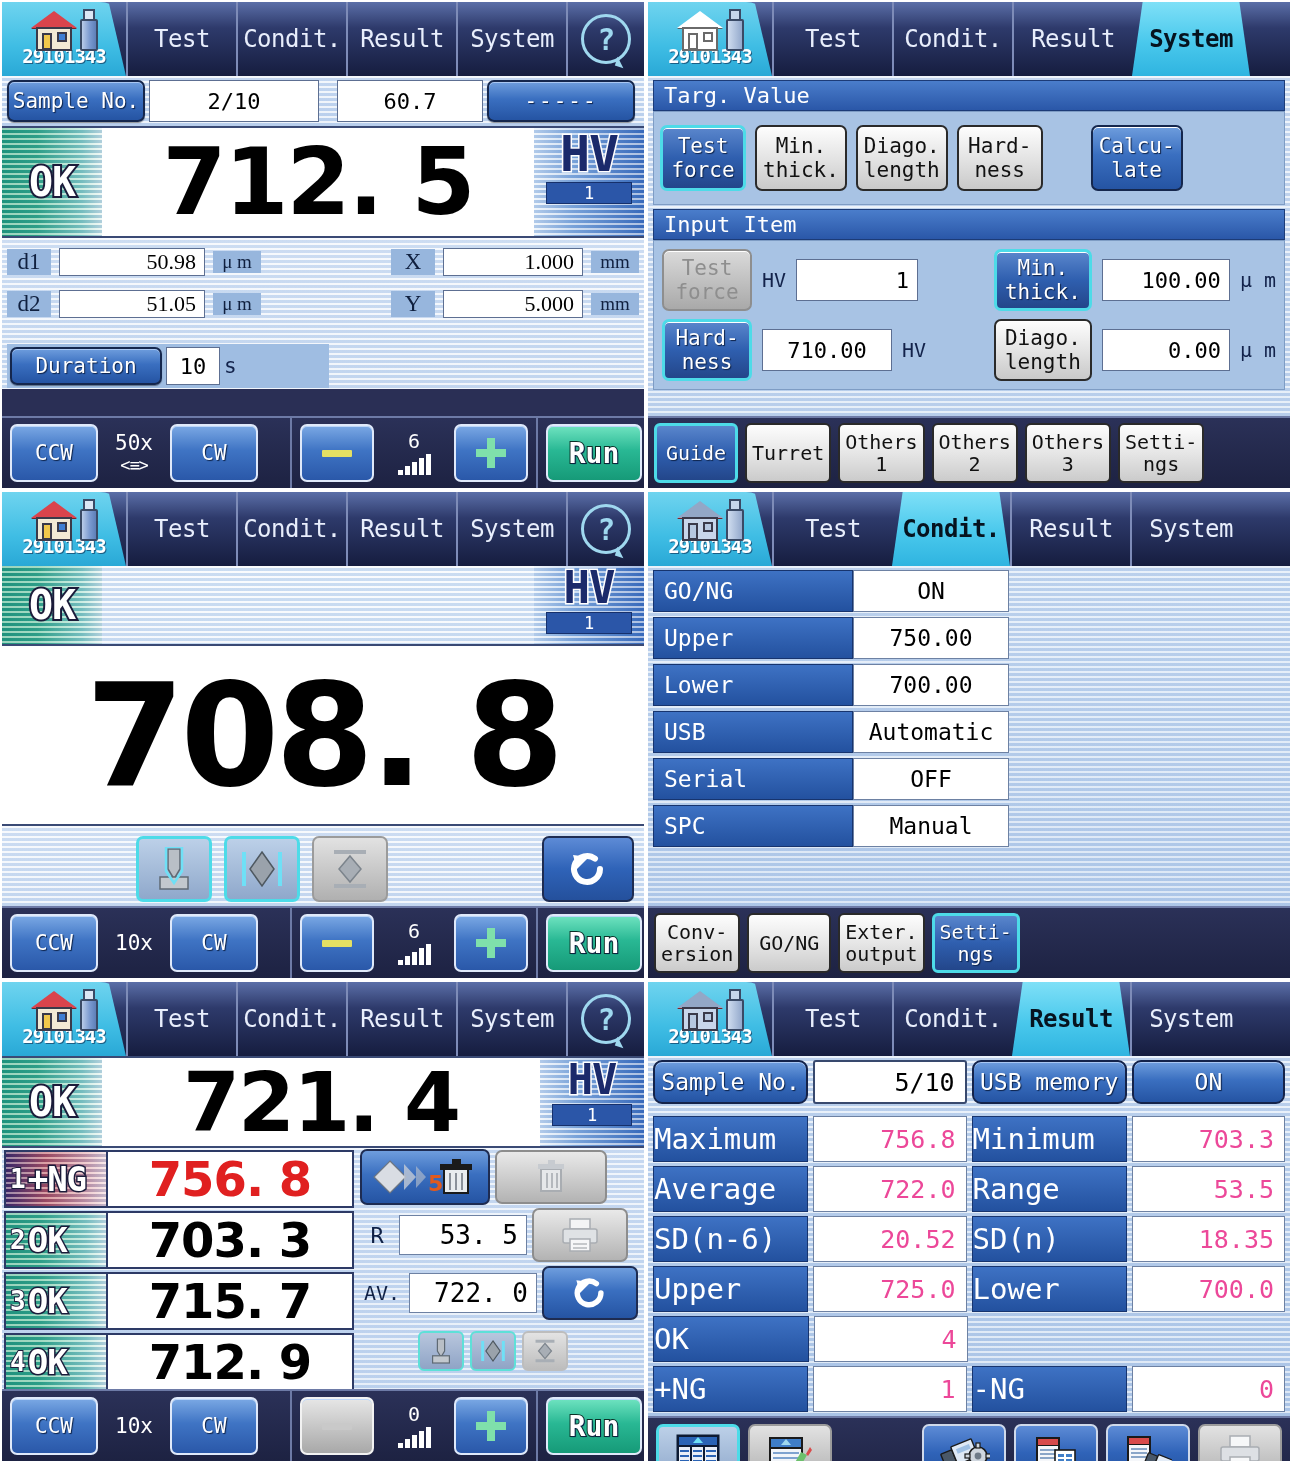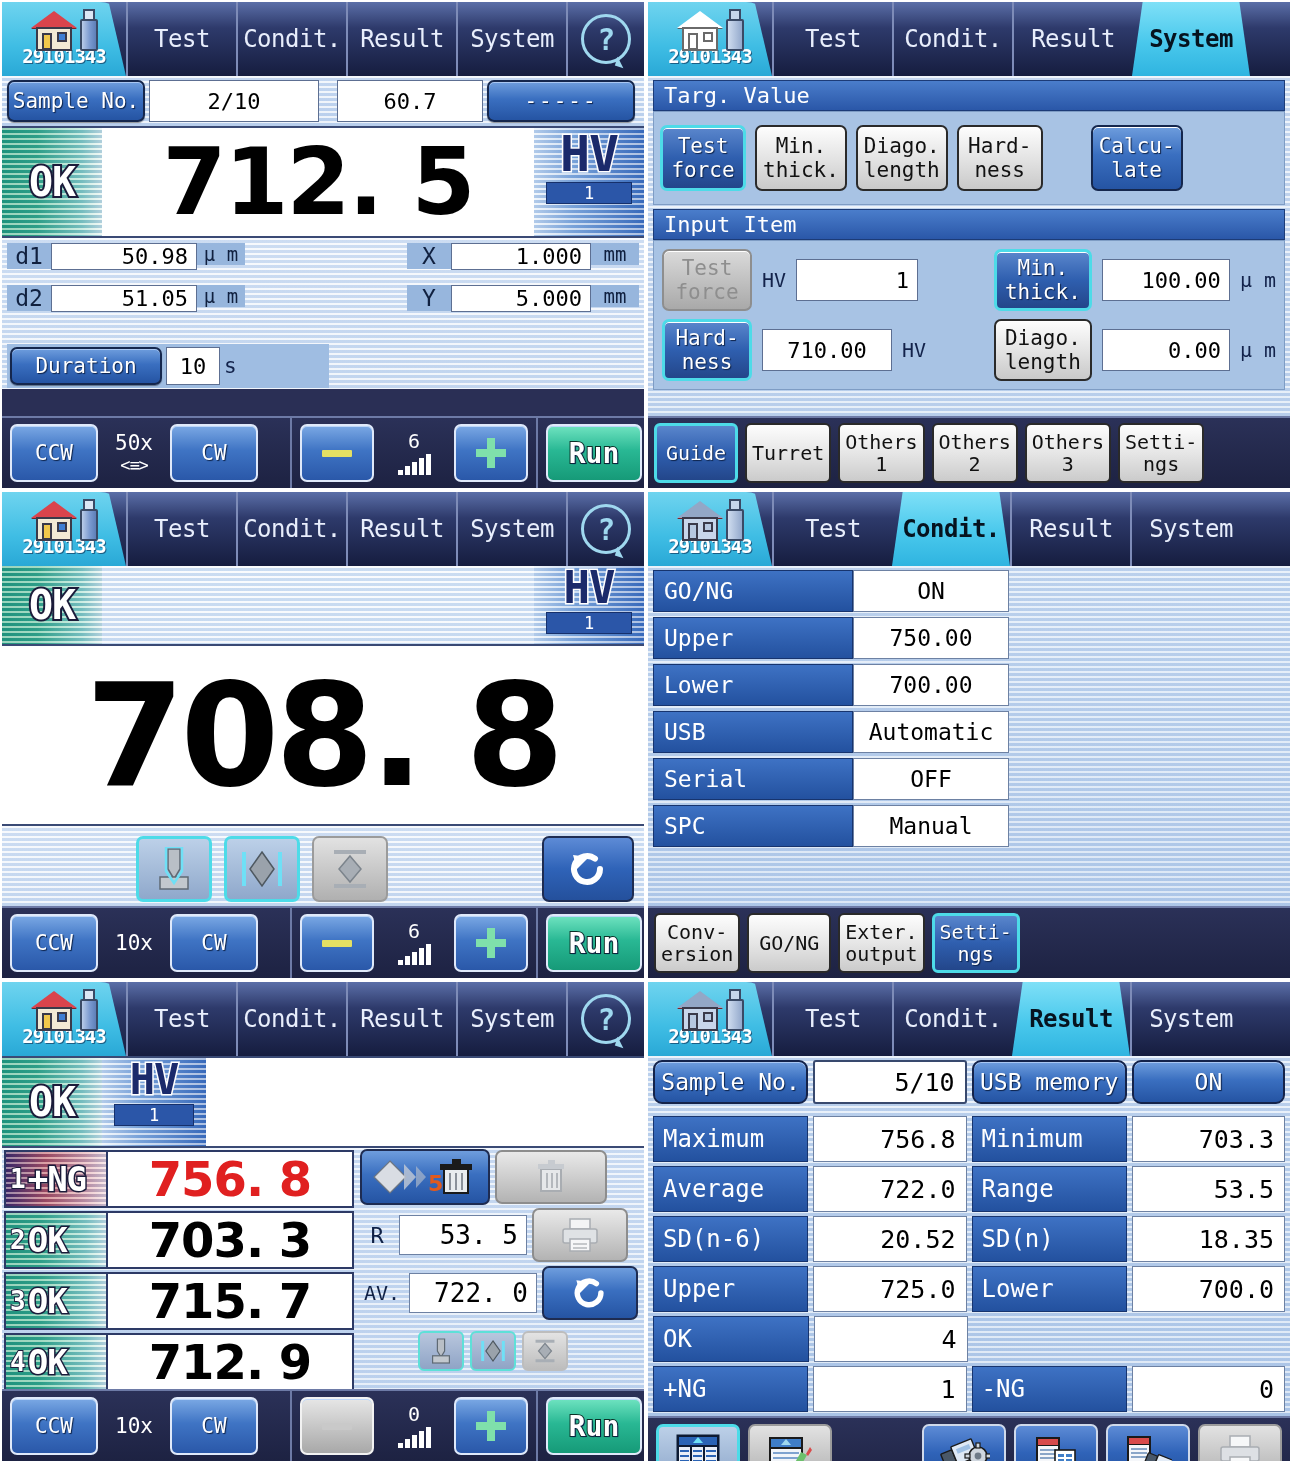--- a/index.html
+++ b/index.html
@@ -144,21 +144,21 @@
       repeating-linear-gradient(180deg, rgba(255,255,255,.6) 0 2px, rgba(80,130,200,.3) 2px 5px),
       linear-gradient(90deg,#dceaf8 0%,#8ab0e0 35%,#2d5fb5 100%);
     display:flex; flex-direction:column; align-items:center; justify-content:flex-start;
   }
   .hv-txt{ font-size:50px; font-weight:bold; color:#1b2a6b; -webkit-text-stroke:3px #fff;
     paint-order:stroke fill; line-height:52px; letter-spacing:-1px;}
   .hv-num{ width:86px; background:#2b56a8; color:#fff; font-size:17px; text-align:center;
     border:1px solid #16306b; margin-top:2px;}
 
   
-  .dxy{ display:flex; gap:0; height:38px; align-items:flex-start; }
+  .dxy{ display:flex; gap:8px; height:38px; align-items:center;font-family:Liberation Serif, serif; }
   .dlab{ width:44px; background:#97b6dd; color:#10203f; font-size:23px;
     display:flex;align-items:center;justify-content:center;}
   .dunit{ width:48px; background:#97b6dd; color:#10203f; font-size:19px;
     display:flex;align-items:center;justify-content:center;}
   .dgap{ flex:1; }
   .dur-row{ display:flex; align-items:center; height:46px; }
   .dur-wrap{ display:flex; align-items:center; background:#9fbde2; padding:3px; gap:4px; }
 
   
   .ctrlbar{
@@ -282,25 +282,25 @@
   .minibtn.gray{ border-color:#bdbdbd; background:linear-gradient(180deg,#e3e3e3,#bdbdbd);}
 
   
   .sum-wrap{ padding:4px 5px; display:flex; flex-direction:column; gap:4px;
     background:
       repeating-linear-gradient(180deg, rgba(255,255,255,.6) 0 2px, rgba(170,195,230,.55) 2px 5px),
       linear-gradient(180deg,#cfe0f4,#a9c4e6);
   }
   .sum-row{ display:flex; align-items:stretch; height:46px; gap:5px; }
   .sum-lab{ width:158px; background:linear-gradient(180deg,#3e72c4,#23519f);
-    color:#fff; font-size:24px; display:flex;align-items:center; padding-left:9px;
+    color:#fff; font-size:29px; display:flex;align-items:center; 
     border:1px solid #17346e;}
   .sum-val{ width:156px; background:#fff; border:1px solid #6d81a3;
     display:flex;align-items:center;justify-content:flex-end;padding-right:10px;
-    font-size:25px; color:#000000;}
+    font-size:25px; color:#ec4899;}
   .sum-blank{ width:156px; }
   .pill{
     height:44px; border-radius:9px; border:2px solid #14234a;
     background:linear-gradient(180deg,#6e9ddd 0%,#3a6fc0 45%,#2554a3 100%);
     color:#fff; font-size:23px; display:flex;align-items:center;justify-content:center;
     text-shadow:1px 1px 1px #0d2249; box-shadow:inset 0 1px 0 #a9c7f2;
   }
   .pill-field{ height:44px; background:#fff; border:2px solid #38496e; border-radius:3px;
     display:flex;align-items:center;justify-content:flex-end;padding-right:10px;
     font-size:25px;color:#000;}
@@ -753,20 +753,21 @@
         <div class="nav-tab help">
           <div class="qmark">?</div>
         </div>
       </div>
     </div>
 
     <div class="reading-row" style="height:92px;">
       <div class="ok-badge">
         <span class="badge-txt">OK</span>
       </div>
+      <div class="value-big" style="font-size:82px;">721. 4</div>
       <div class="hv-badge" style="width:104px;">
         <span class="hv-txt" style="font-size:42px;line-height:44px;">HV</span>
         <span class="hv-num" style="width:80px;">1</span>
       </div>
     </div>
 
     <div style="display:flex;height:243px;background:
       repeating-linear-gradient(180deg, rgba(255,255,255,.6) 0 2px, rgba(180,203,235,.55) 2px 5px),
       linear-gradient(180deg,#dce8f7,#c2d6ef);">
 

